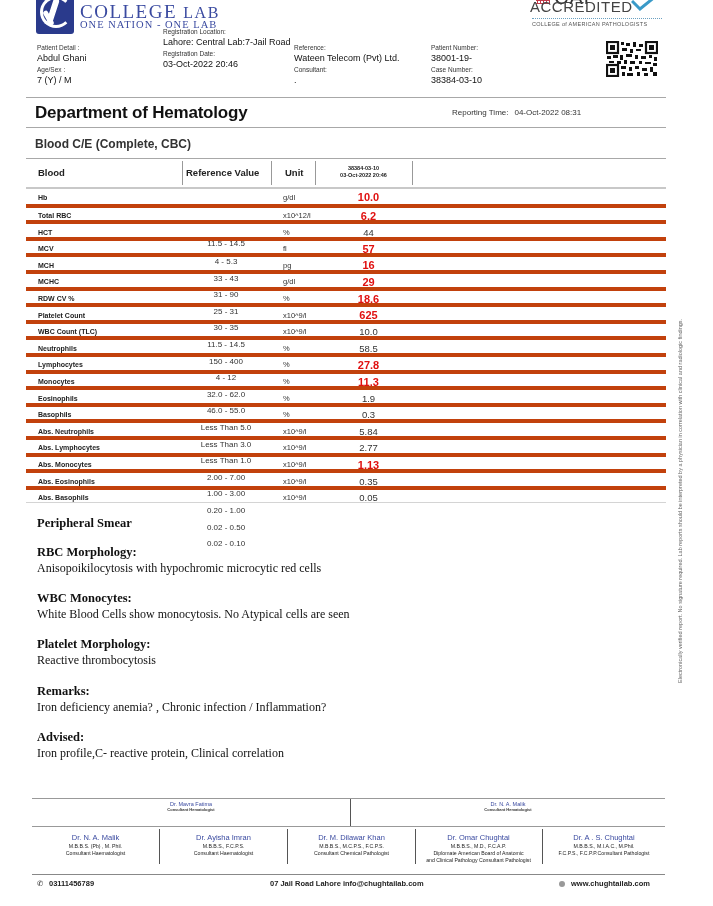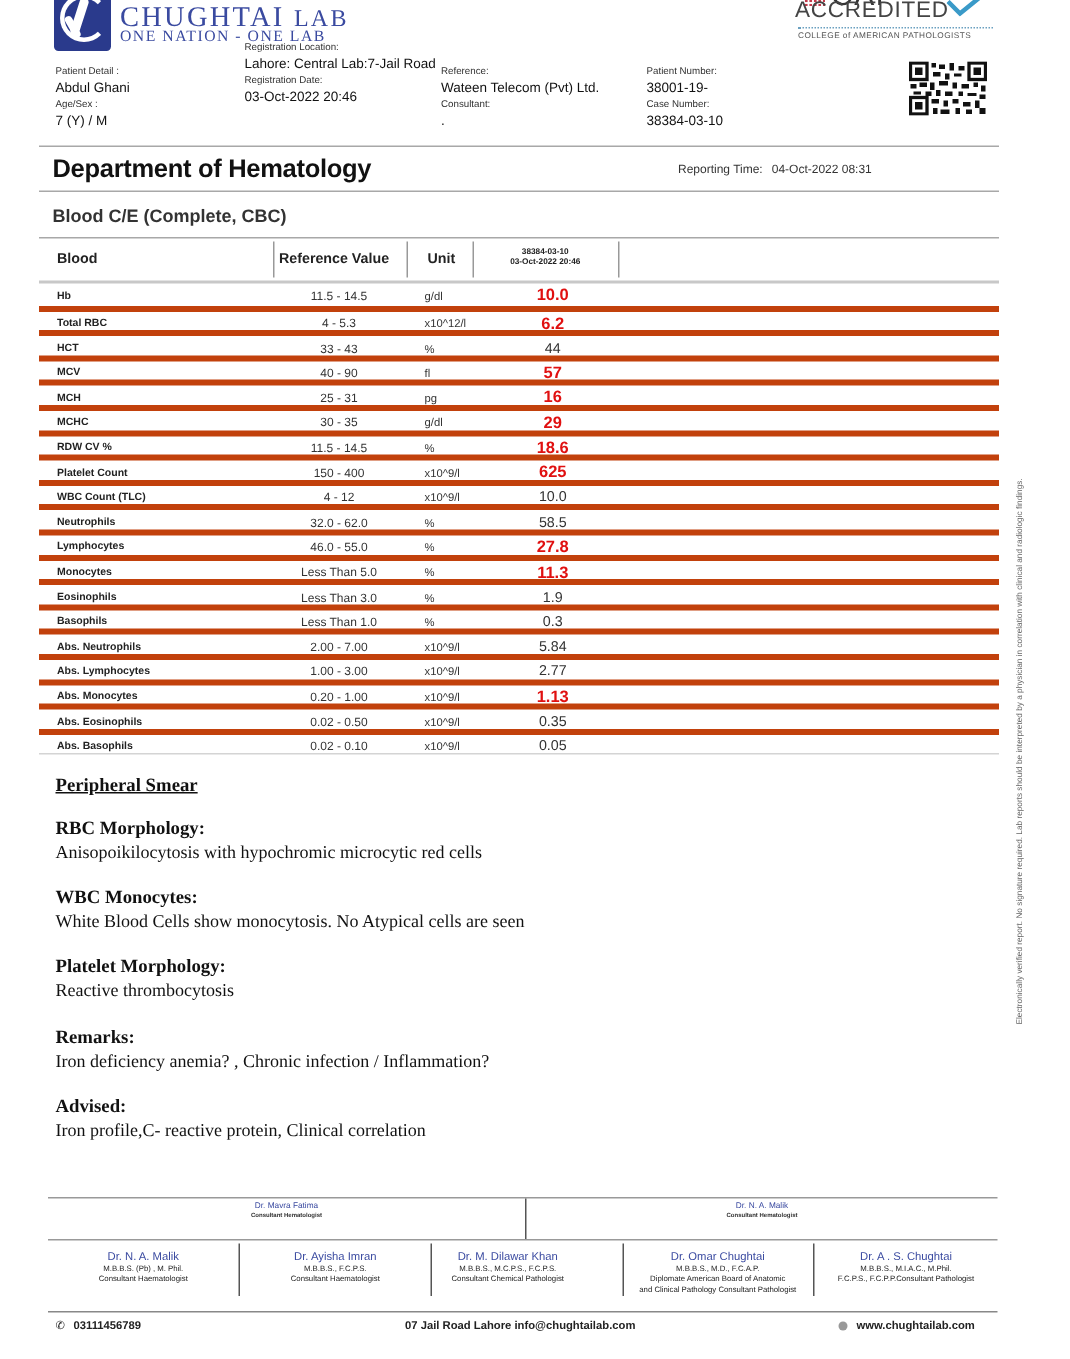--- a/index.html
+++ b/index.html
@@ -41,29 +41,29 @@
   
   .thead { position: absolute; left: 26px; top: 160px; width: 640px; height: 26px; }
   .thead .th { position: absolute; top: 0; height: 24px; font-size: 9.5px; font-weight: bold; color: #222; display: flex; align-items: center; }
   .thead .sep { position: absolute; top: 1px; height: 24px; border-left: 1px solid #999; }
   .thead .th-date { font-size: 5.5px; line-height: 7px; text-align: center; justify-content: center; flex-direction: column; }
   .rows { position: absolute; left: 26px; top: 187px; width: 640px; }
   .row { position: relative; height: 16.6px; border-top: 4px solid #c2410c; }
   .row:first-child { border-top: 2px solid #c8c8c8; }
   .row .c { position: absolute; top: 0; height: 16px; display: flex; align-items: center; white-space: nowrap; }
   .row .test { left: 12px; font-size: 7px; font-weight: bold; color: #222; }
-  .row .ref { left: 145px; width: 110px; justify-content: center; font-size: 8px; color: #333; }
+  .row .ref { left: 145px; width: 110px; justify-content: center; font-size: 8px; color: #333; margin-top: 46px; }
   .row .unit { left: 257px; font-size: 7.5px; color: #333; }
   .row .res { left: 315px; width: 55px; justify-content: center; font-size: 9.5px; color: #333; text-align: right; }
   .row .res.flag { color: #e01010; font-weight: bold; font-size: 11px; }
   .rows-end { border-top: 1px solid #d4d4d4; }
 
   
   .smear { position: absolute; left: 37px; font-family: "Liberation Serif", serif; color: #111; }
-  .smear-h { font-size: 12.5px; font-weight: bold; text-decoration: underline; }
+  .smear-h { font-size: 12.5px; font-weight: bold; }
   .smear .h { font-size: 12.5px; font-weight: bold; }
   .smear .t { font-size: 12px; margin-top: 1px; }
 
   
   .disclaimer { position: absolute; left: 677px; top: 683px; transform-origin: 0 0; transform: rotate(-90deg); font-size: 5.5px; color: #666; white-space: nowrap; }
 
   
   .sig-top { position: absolute; left: 32px; top: 798px; width: 633px; height: 29px; border-top: 1.5px solid #999; border-bottom: 1.5px solid #999; }
   .sig-top .cell { position: absolute; top: 2px; text-align: center; }
   .sig-top .divider { position: absolute; left: 318px; top: 0; height: 27px; border-left: 1px solid #555; }
@@ -84,21 +84,21 @@
 </head>
 <body>
 
 <div class="logo">
   <div class="logo-mark">
     <div class="ring"></div>
       <div class="walker"></div>
       <div class="walker2"></div>
   </div>
   <div class="logo-title">
-    <span>CHUGHTAI</span> <span class="lab">LAB</span>
+    <span>COLLEGE</span> <span class="lab">LAB</span>
   </div>
   <div class="logo-tag">ONE NATION - ONE LAB</div>
 </div>
 
 <div class="cap">
   <div class="cap-dots"></div>
   <div class="cap-word">CAP</div>
   <div class="cap-accr">ACCREDITED</div>
   <svg class="cap-check" viewBox="0 0 26 16">
       <path d="M1 6 L9 14 L25 1" stroke="#3a9ac8" stroke-width="3" fill="none"></path>
@@ -217,21 +217,21 @@
       <div class="c res flag">6.2</div>
     </div>
     <div class="row">
       <div class="c test">HCT</div>
       <div class="c ref">33  -  43</div>
       <div class="c unit">%</div>
       <div class="c res">44</div>
     </div>
     <div class="row">
       <div class="c test">MCV</div>
-      <div class="c ref">40  -  90</div>
+      <div class="c ref">31  -  90</div>
       <div class="c unit">fl</div>
       <div class="c res flag">57</div>
     </div>
     <div class="row">
       <div class="c test">MCH</div>
       <div class="c ref">25  -  31</div>
       <div class="c unit">pg</div>
       <div class="c res flag">16</div>
     </div>
     <div class="row">
@@ -365,21 +365,21 @@
     <div class="sig-qual">M.B.B.S. (Pb) , M. Phil.</div>
     <div class="sig-qual">Consultant Haematologist</div>
   </div>
   <div class="vd" style="left:127px"></div>
   <div class="cell" style="left:128px; width:127px">
     <div class="sig-name">Dr. Ayisha Imran</div>
     <div class="sig-qual">M.B.B.S., F.C.P.S.</div>
     <div class="sig-qual">Consultant Haematologist</div>
   </div>
   <div class="vd" style="left:255px"></div>
-  <div class="cell" style="left:243px; width:127px">
+  <div class="cell" style="left:256px; width:127px">
     <div class="sig-name">Dr. M. Dilawar Khan</div>
     <div class="sig-qual">M.B.B.S., M.C.P.S., F.C.P.S.</div>
     <div class="sig-qual">Consultant Chemical Pathologist</div>
   </div>
   <div class="vd" style="left:383px"></div>
   <div class="cell" style="left:383px; width:127px">
     <div class="sig-name">Dr. Omar Chughtai</div>
     <div class="sig-qual">M.B.B.S., M.D., F.C.A.P.</div>
     <div class="sig-qual">Diplomate American Board of Anatomic</div>
     <div class="sig-qual">and Clinical Pathology Consultant Pathologist</div>

